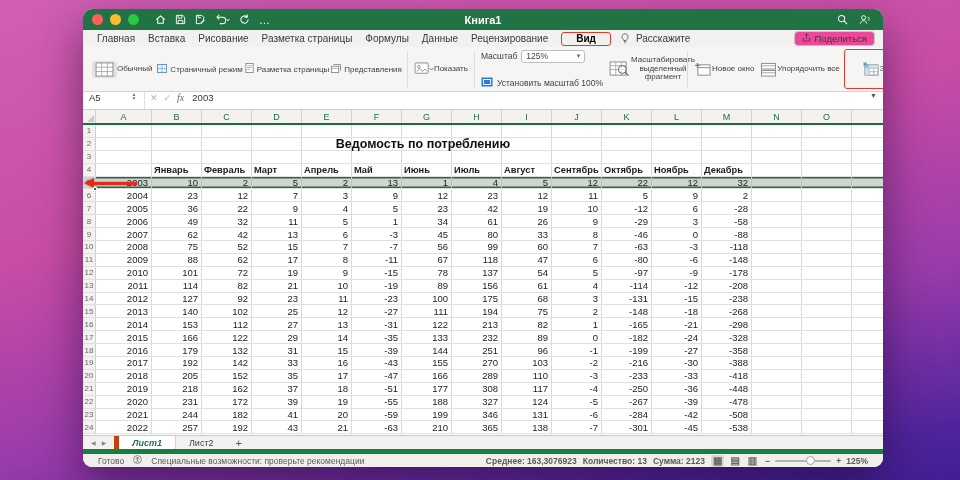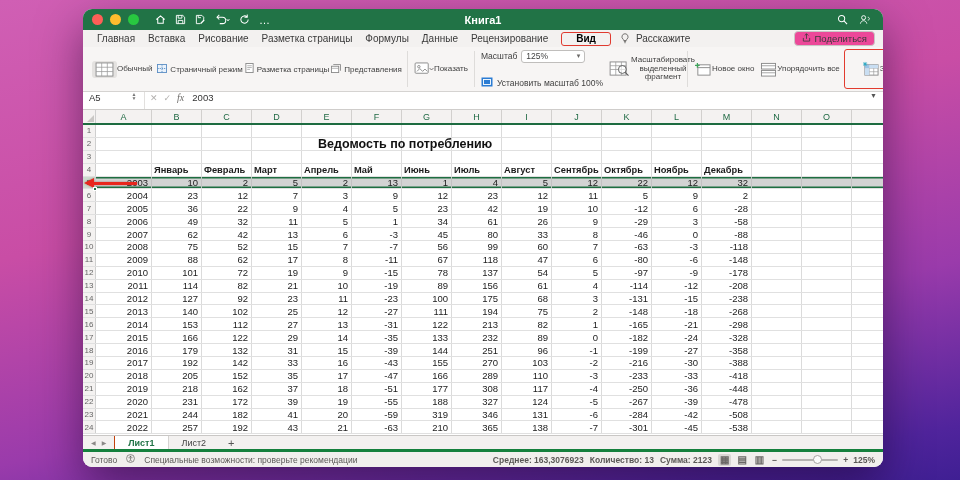--- a/index.html
+++ b/index.html
@@ -66,37 +66,37 @@
   .rh { width:13px; flex:none; background:#f4f2f1; border-right:1px solid #cfcfcf; font-size:8px; color:#666;
         display:flex; align-items:center; justify-content:center; }
   .cell { width:50px; flex:none; border-right:1px solid #dbdbdb; font-size:9.5px; color:#1c1c1c; display:flex; align-items:center; overflow:hidden; }
   .cell.ca { width:56px; }
   .cell.fill { flex:1; border-right:none; }
   .cell.num { justify-content:flex-end; padding-right:3px; }
   .cell.month { font-weight:700; padding-left:2px; font-size:9.3px; }
   .grow.sel { background:#d3d3d3; box-shadow:inset 0 1.5px 0 #1e6e41, inset 0 -1.6px 0 #1e6e41; }
   .grow.sel .rh { background:#ccdacf; color:#1d4d33; }
   .grow.sel .cell { border-right-color:#c2c2c2; }
-  .sheet-title { position:absolute; left:235px; top:27px; width:210px; height:14px; text-align:left;
+  .sheet-title { position:absolute; left:235px; top:27px; width:210px; height:14px; text-align:center;
                  font-size:12.5px; font-weight:700; color:#111; white-space:nowrap; }
   .row-arrow { position:absolute; left:1px; top:68px; width:53px; height:11px; filter:drop-shadow(0 0 1px rgba(120,0,0,.4)); }
   .row-arrow .head { position:absolute; left:0; top:0; width:0; height:0; border-top:5.5px solid transparent; border-bottom:5.5px solid transparent; border-right:10px solid #e8271e; }
   .row-arrow .shaft { position:absolute; left:8px; right:0; top:3.8px; height:3.6px; background:#e8271e; }
   .fillhandle { position:absolute; left:10px; top:77px; width:4px; height:4px; background:#1e6e41; border:1px solid #fff; }
 
   
   .stabs { height:14px; background:#f3f1f0; border-top:1px solid #c9c7c5; display:flex; align-items:stretch; flex:none; font-size:9px; color:#444; }
   .snav { display:flex; align-items:center; gap:6px; padding:0 8px; color:#8a8886; font-size:6px; }
   .stab { display:flex; align-items:center; padding:0 13px; }
-  .stab.active { background:#fff; color:#217346; font-weight:700; border-right:1px solid #d5d3d1; border-left:1px solid #c2410c; }
+  .stab.active { background:#fff; color:#217346; font-weight:700; border-right:1px solid #d5d3d1; border-left:5px solid #c2410c;font-style:italic; }
   .stab.add { font-size:11px; color:#555; padding:0 9px; }
 
   
-  .status { height:18px; background:#f1efed; border-top:3px solid #15803d; display:flex; align-items:center; flex:none;
-            font-size:8.5px; color:#5a5856; padding:0 8px; gap:9px; }
+  .status { height:18px; background:#f1efed; border-top:5px solid #15803d; display:flex; align-items:center; flex:none;
+            font-size:8.5px; color:#5a5856; padding:0 15px; gap:9px; }
   .st-right { margin-left:auto; display:flex; align-items:center; gap:6px;font-weight:bold; }
   .viewicons { display:flex; align-items:center; gap:4px; font-size:10px; color:#6a6866; }
   .vicon { padding:0 2px; line-height:12px; }
   .vicon.active { background:#d8d6d4; border-radius:2px; }
   .zoomctl { display:flex; align-items:center; gap:5px; }
   .ztrack { width:56px; height:2px; background:#b5b3b1; border-radius:1px; position:relative; }
   .zthumb { position:absolute; left:55%; top:-4px; width:9px; height:9px; border-radius:50%; background:#fbfbfb; border:1px solid #a5a3a1; }
 </style>
 </head>
 <body>
@@ -771,21 +771,21 @@
           <div class="cell fill"></div>
         </div>
         <div class="grow">
           <div class="rh">23</div>
           <div class="cell ca num">2021</div>
           <div class="cell num">244</div>
           <div class="cell num">182</div>
           <div class="cell num">41</div>
           <div class="cell num">20</div>
           <div class="cell num">-59</div>
-          <div class="cell num">319</div>
+          <div class="cell num">199</div>
           <div class="cell num">346</div>
           <div class="cell num">131</div>
           <div class="cell num">-6</div>
           <div class="cell num">-284</div>
           <div class="cell num">-42</div>
           <div class="cell num">-508</div>
           <div class="cell"></div>
           <div class="cell"></div>
           <div class="cell fill"></div>
         </div>

